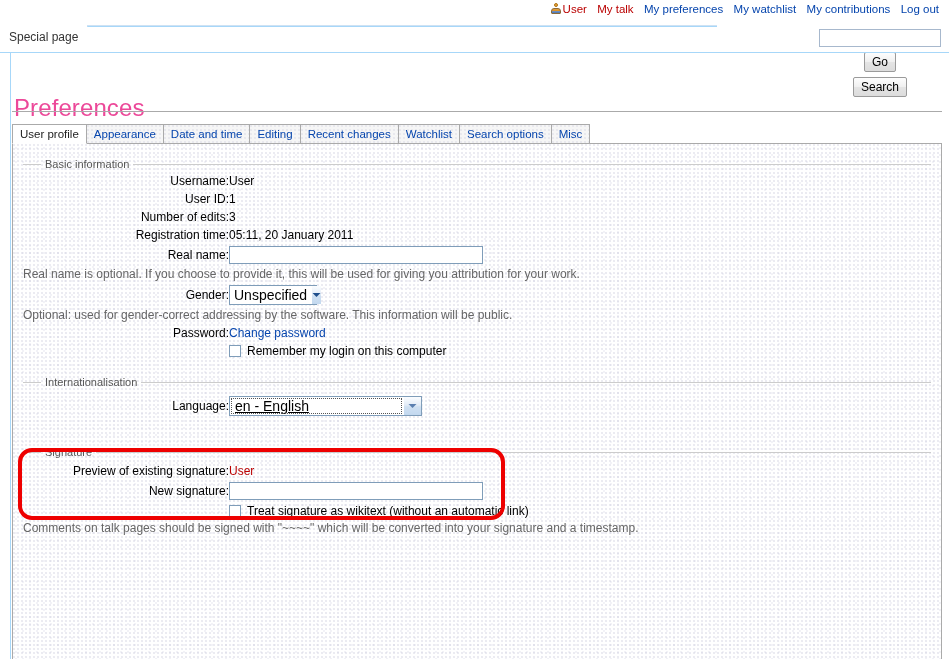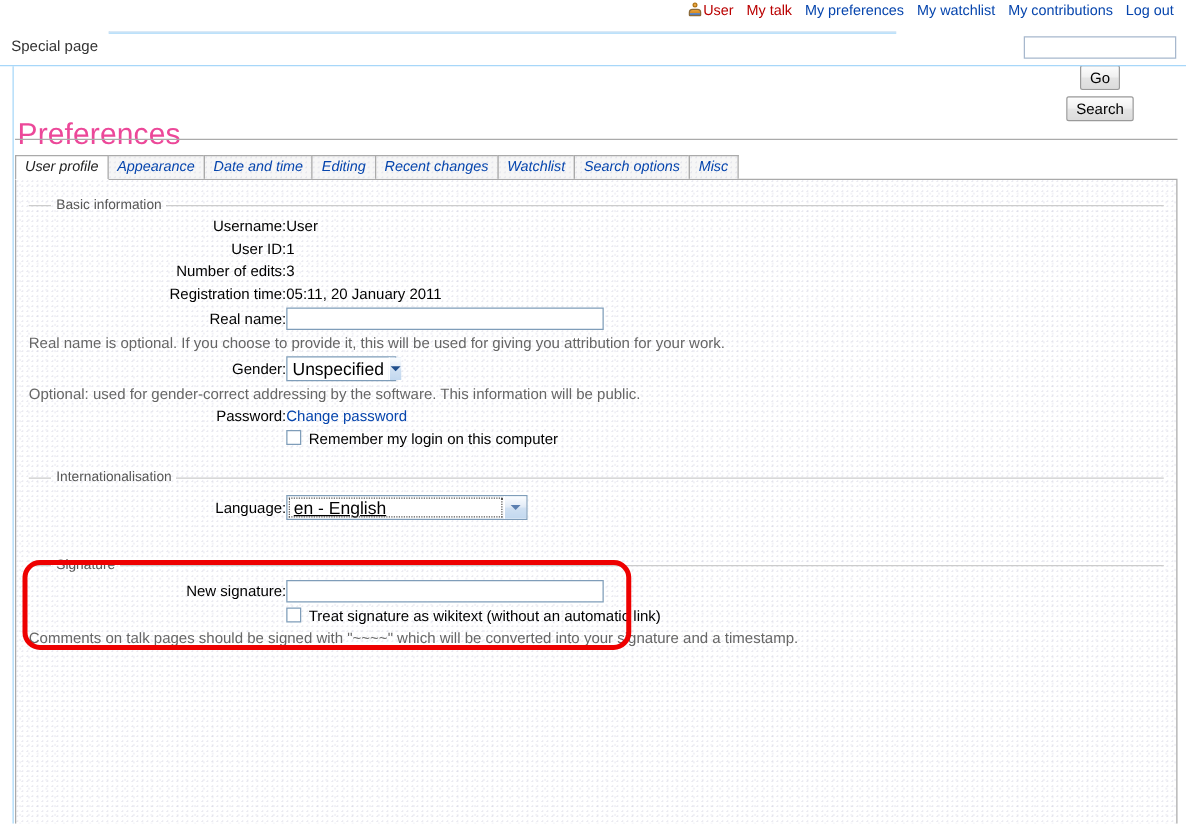--- a/index.html
+++ b/index.html
@@ -193,21 +193,20 @@
     border-top: 1px solid #aaaaaa;
     margin-right: -1px;
     background-color: #f6f6f6;
     background-image:
       radial-gradient(circle at 1px 1px, rgba(170,170,200,0.20) 0.7px, transparent 0.8px);
     background-size: 4px 4px;
     height: 19px;
     box-sizing: border-box;
     cursor: pointer;
     white-space: nowrap;
-    font-style: italic;
   }
   .ptab.active {
     color: #222222;
     background: #ffffff;
     position: relative;
     z-index: 3;
     margin-bottom: -1px;
     height: 20px;
     border-bottom: 1px solid #ffffff;
   }
@@ -328,20 +327,21 @@
   }
   .sel.language .sel-text {
     outline: 1px dotted #555555;
     outline-offset: -1px;
     margin: 1px;
     line-height: 16px;
   }
 
   .cbrow {
     display: flex;
+    align-items: center;
     gap: 6px;
   }
   .chk {
     width: 12px;
     height: 12px;
     border: 1px solid #7f9db9;
     background: #ffffff;
     box-sizing: border-box;
     cursor: pointer;
     flex: 0 0 auto;
@@ -489,20 +489,26 @@
       </tr>
     </tbody>
       </table>
     <div style="height:14px;"></div>
   </fieldset>
 
   <fieldset class="pf" style="margin-top:14px;">
     <legend>Signature</legend>
     <table class="prefs" style="margin-top:4px;">
       <tbody>
+          <tr>
+        <td class="lbl">Preview of existing signature:</td>
+        <td class="val">
+          <span class="link-red">User</span>
+        </td>
+      </tr>
       <tr>
         <td class="lbl">New signature:</td>
         <td class="val">
           <input class="text-input" type="text" value="" style="">
         </td>
       </tr>
       <tr>
         <td class="lbl"></td>
         <td class="val">
           <span class="cbrow">

